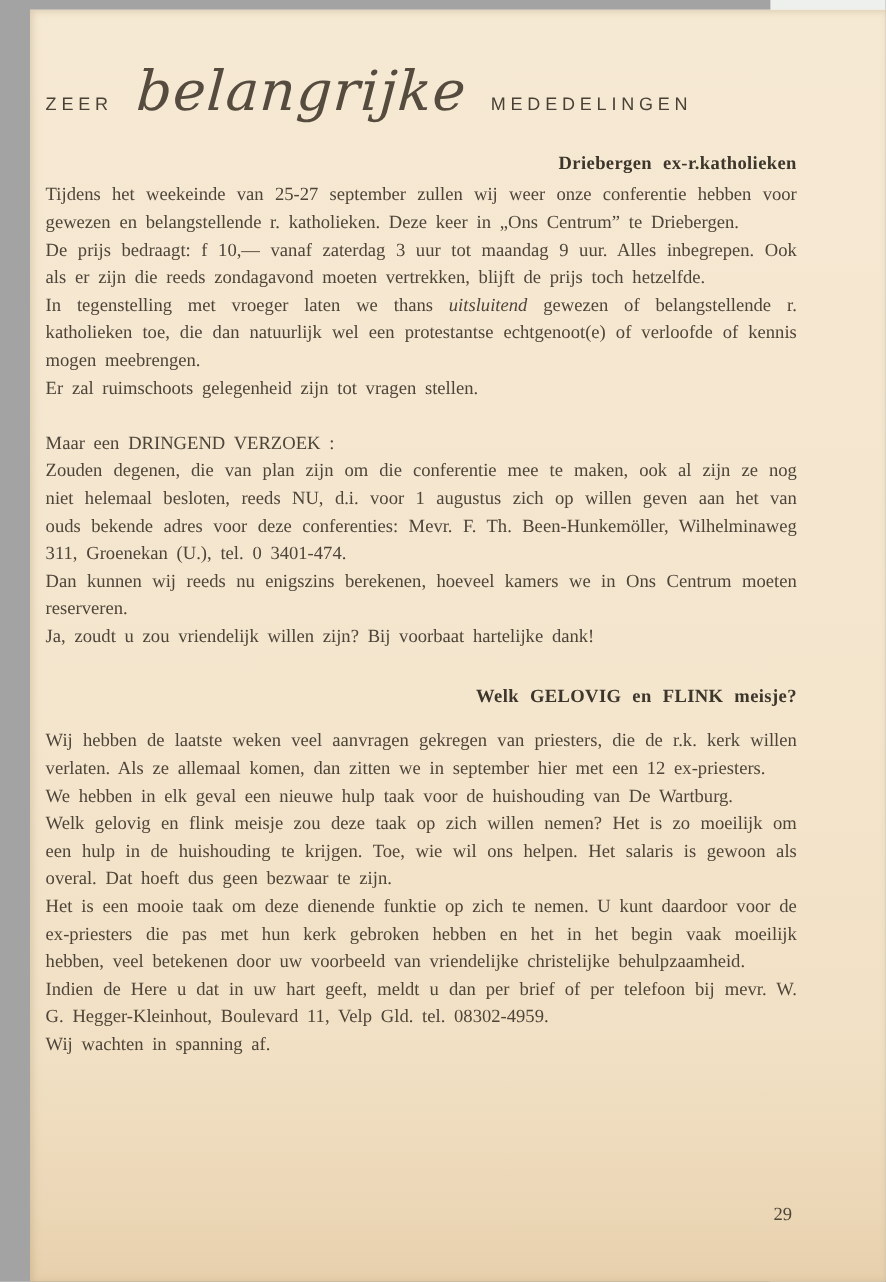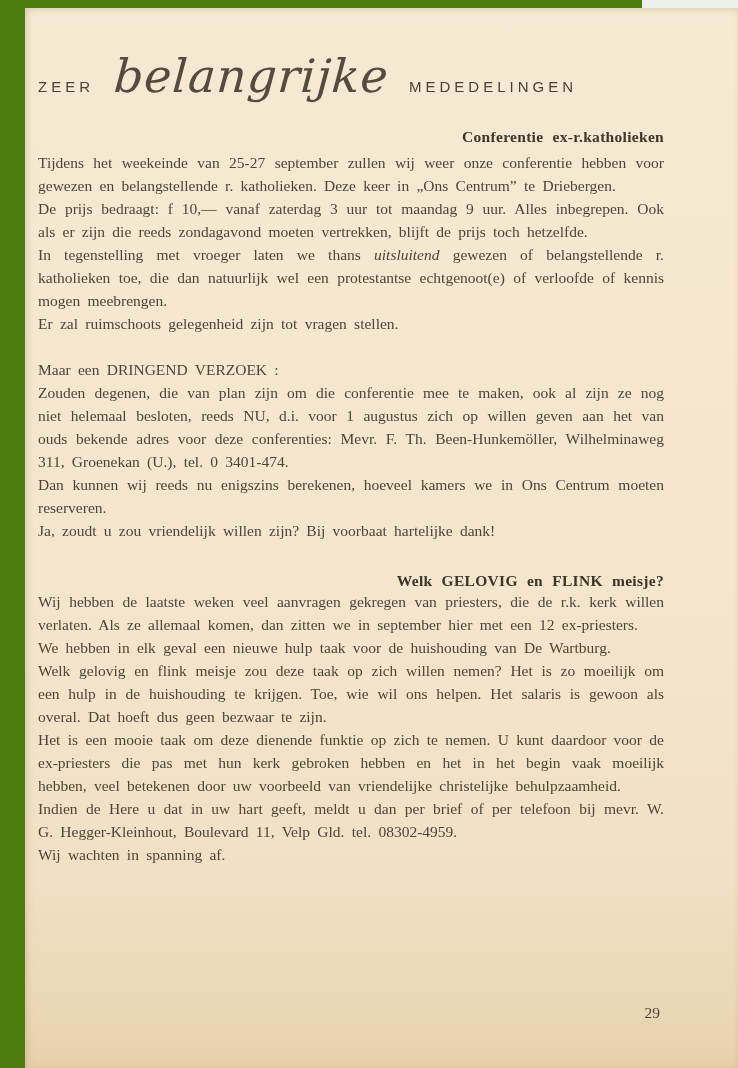--- a/index.html
+++ b/index.html
@@ -5,21 +5,21 @@
   html,body{margin:0;padding:0;}
   body{
     width:738px;height:1068px;
     background:#eef0ee;
     font-family:"Liberation Serif", serif;
     overflow:hidden;
   }
   .scan{
     position:relative;
     width:642px;height:1068px;
-    background:#4d7c0f;
+    background:#a3a3a3;
   }
   .page{
     position:absolute;
     left:25px; top:8px;
     width:713px; height:1060px;
     background:linear-gradient(180deg,
       #f6e9d3 0%,
       #f4e5cd 55%,
       #f1e0c4 82%,
       #ecd8b8 93%,
@@ -60,21 +60,21 @@
     font-family:"Liberation Serif", serif;
     font-size:15.5px;
     font-weight:bold;
     color:#3d362b;
     text-align:right;
     word-spacing:5px;
     letter-spacing:0.3px;
   }
   h2.sec-heading.second{
     margin-top:30px;
-    margin-bottom:0;
+    margin-bottom:16px;
   }
   
   p.body-p{
     margin:0;
     font-size:15.5px;
     line-height:23px;
     text-align:justify;
     word-spacing:0.22em;
     color:#4e4539;
   }
@@ -100,21 +100,21 @@
   <div class="page">
     <div class="content">
 
       <h1 class="title">
         <span class="caps">ZEER</span>
         <span class="script">belangrijke</span>
         <span class="caps">MEDEDELINGEN</span>
       </h1>
 
       <section>
-        <h2 class="sec-heading">Conferentie ex-r.katholieken</h2>
+        <h2 class="sec-heading">Driebergen ex-r.katholieken</h2>
         <p class="body-p">Tijdens het weekeinde van 25-27 september zullen wij weer onze conferentie hebben voor gewezen en belangstellende r. katholieken. Deze keer in „Ons Centrum” te Driebergen.</p>
         <p class="body-p">De prijs bedraagt: f 10,— vanaf zaterdag 3 uur tot maandag 9 uur. Alles inbegrepen. Ook als er zijn die reeds zondagavond moeten vertrekken, blijft de prijs toch hetzelfde.</p>
         <p class="body-p"><span>In tegenstelling met vroeger laten we thans </span><em class="ital">uitsluitend</em><span> gewezen of belangstellende r. katholieken toe, die dan natuurlijk wel een protestantse echtgenoot(e) of verloofde of kennis mogen meebrengen.</span></p>
         <p class="body-p">Er zal ruimschoots gelegenheid zijn tot vragen stellen.</p>
         <p class="body-p gap-top">Maar een DRINGEND VERZOEK :</p>
         <p class="body-p">Zouden degenen, die van plan zijn om die conferentie mee te maken, ook al zijn ze nog niet helemaal besloten, reeds NU, d.i. voor 1 augustus zich op willen geven aan het van ouds bekende adres voor deze conferenties: Mevr. F. Th. Been-Hunkemöller, Wilhelminaweg 311, Groenekan (U.), tel. 0 3401-474.</p>
         <p class="body-p">Dan kunnen wij reeds nu enigszins berekenen, hoeveel kamers we in Ons Centrum moeten reserveren.</p>
         <p class="body-p">Ja, zoudt u zou vriendelijk willen zijn? Bij voorbaat hartelijke dank!</p>
       </section>
 

